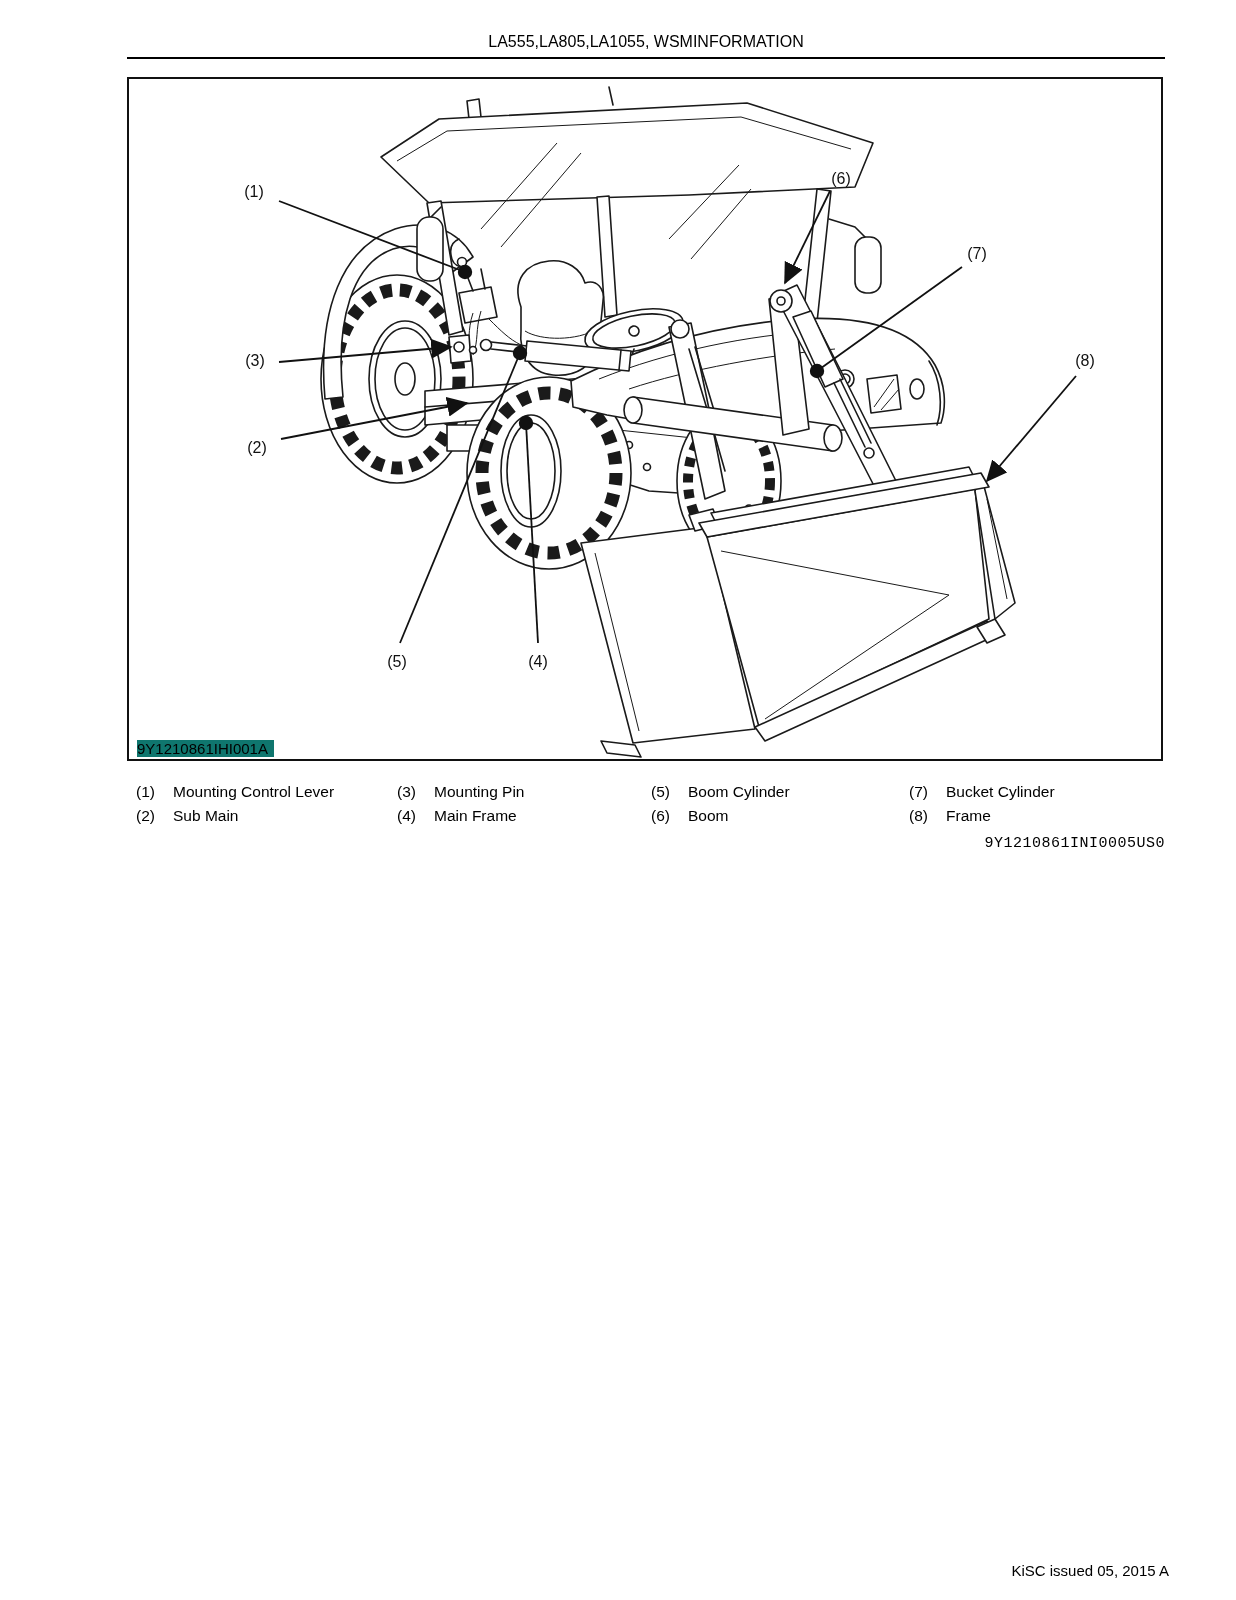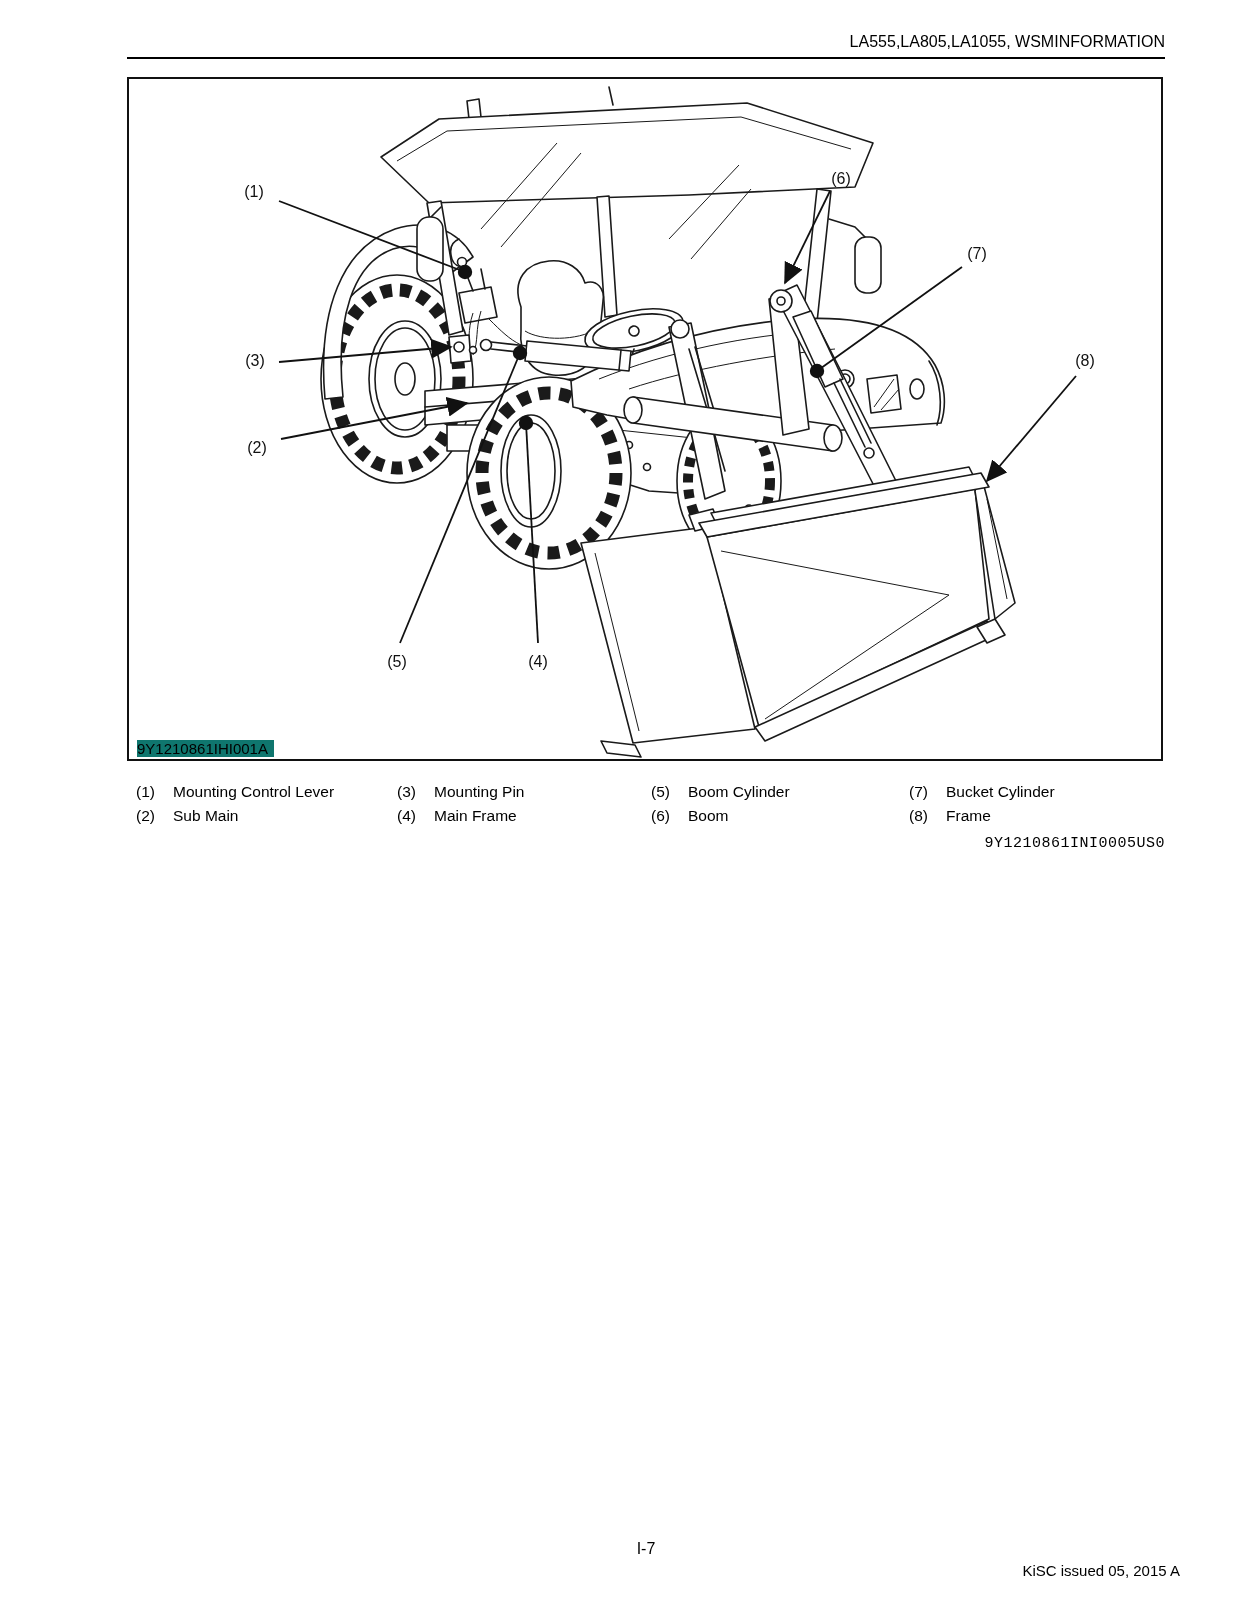--- a/index.html
+++ b/index.html
@@ -1,32 +1,32 @@
 <!DOCTYPE html>
 <html><head>
 <meta charset="utf-8">
 <style>
   html,body{margin:0;padding:0;background:#ffffff;}
   body{font-family:"Liberation Sans",sans-serif;color:#000;}
   .page{position:relative;width:1236px;height:1600px;background:#fff;overflow:hidden;}
   .content{position:absolute;left:127px;top:0;width:1038px;}
-  .hdr{display:flex;justify-content:flex-end;align-items:baseline;padding-top:33px;font-size:16px;}
+  .hdr{display:flex;justify-content:center;align-items:baseline;padding-top:33px;font-size:16px;}
   .hdr-rule{border-bottom:2.5px solid #000;margin-top:6px;}
   .title{margin-top:12px;font-size:40px;font-weight:bold;letter-spacing:-0.5px;white-space:nowrap;}
   .title .num{display:inline-block;width:64px;}
   .figure{position:relative;margin-top:18px;width:1032px;height:680px;border:2px solid #111;}
   .figure svg{position:absolute;left:0;top:0;}
   .fig-id{position:absolute;left:8px;bottom:2px;font-size:15px;background:#0f766e;padding-right:6px;}
   .legend{display:grid;grid-template-columns:261px 254px 258px auto;padding-left:9px;margin-top:22px;font-size:15.5px;}
   .lcol{display:flex;flex-direction:column;gap:6px;}
   .litem{display:flex;}
   .lnum{width:37px;flex:none;}
   .doccode{margin-top:10px;text-align:right;font-family:"Liberation Mono","DejaVu Sans Mono",monospace;font-size:15px;color:#000000;letter-spacing:.5px;}
   .pageno{position:absolute;top:1540px;left:127px;width:1038px;text-align:center;font-size:16px;}
-  .issue{position:absolute;top:1562px;right:56px;font-size:15px;}
+  .issue{position:absolute;top:1562px;right:67px;font-size:15px;}
   
   .ln{stroke:#1a1a1a;stroke-width:1.6;fill:none;stroke-linejoin:round;stroke-linecap:round;}
   .wh{stroke:#1a1a1a;stroke-width:1.6;fill:#fff;stroke-linejoin:round;stroke-linecap:round;}
   .thin{stroke:#1a1a1a;stroke-width:1;fill:none;}
   .lug{stroke:#1a1a1a;fill:none;}
   .leader{stroke:#111;stroke-width:1.8;fill:none;}
   .co{font-family:"Liberation Sans",sans-serif;font-size:16px;fill:#111;}
 </style>
 </head>
 <body>
@@ -277,15 +277,14 @@
         <div class="litem">
           <span class="lnum">(8)</span>
           <span>Frame</span>
         </div>
       </div>
     </div>
 
     <div class="doccode">9Y1210861INI0005US0</div>
   </div>
 
-  <div class="pageno">I-7</div>
   <div class="issue">KiSC issued 05, 2015 A</div>
 </div>
 
 </body></html>

